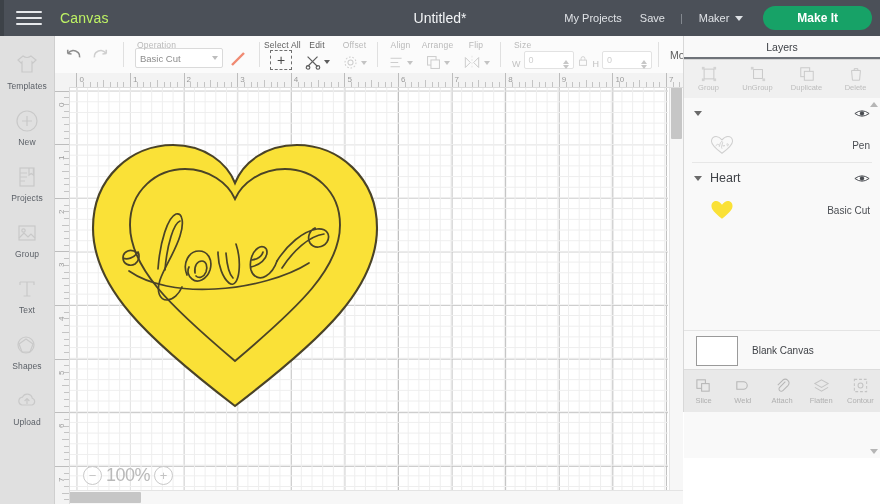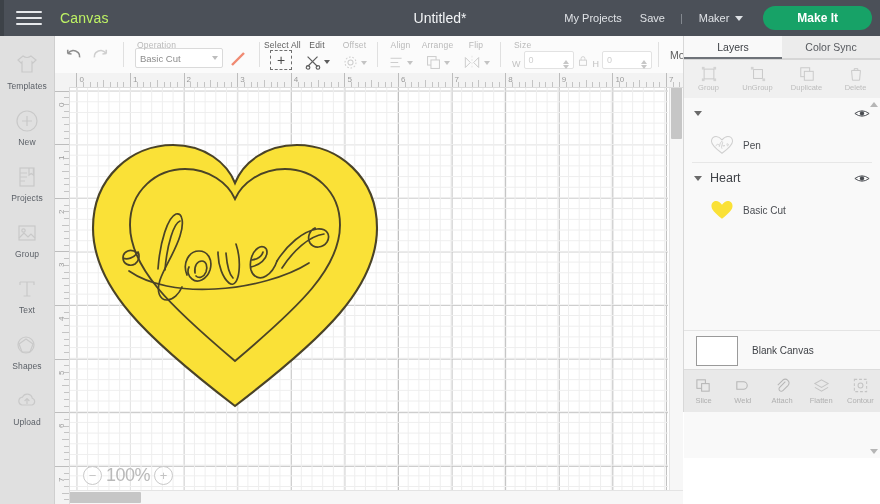--- a/index.html
+++ b/index.html
@@ -147,21 +147,21 @@
   .lop .lb{font-size:7.5px;color:#bdbdbd;}
   #layerlist{position:absolute;left:0;top:62px;width:196px;height:360px;background:#f9f9f9;overflow:hidden;}
   .lgroup{padding:0;}
   .lgrow{display:flex;align-items:center;height:30px;padding:0 10px;cursor:pointer;}
   .lgrow .tri{
     width:0;height:0;border-left:4.5px solid transparent;border-right:4.5px solid transparent;
     border-top:5px solid #6a6a6a;margin-right:8px;
   }
   .lgname{font-size:12.5px;color:#3f4247;flex:1;}
   .eye{margin-left:auto;cursor:pointer;}
-  .lsub{display:flex;align-items:center;height:34px;padding:0 10px 0 26px;cursor:pointer;}
+  .lsub{display:flex;align-items:center;height:34px;padding:0 10px 0 26px;cursor:pointer;justify-content:space-between;}
   .lsub .sname{font-size:10px;color:#4a4d52;margin-left:9px;}
   .swatch-heart{width:24px;height:22px;}
   .lsep{height:1px;background:#e7e7e7;margin:0 8px;}
   #panelscroll{position:absolute;right:2px;top:66px;width:8px;height:352px;}
   #panelscroll .ptop,#panelscroll .pbot{width:0;height:0;border-left:4px solid transparent;border-right:4px solid transparent;margin-left:0;}
   #panelscroll .ptop{border-bottom:5px solid #b6b6b6;}
   #panelscroll .pbot{border-top:5px solid #b6b6b6;position:absolute;bottom:0;}
   #canvasrow{
     position:absolute;left:0;bottom:42px;width:196px;height:40px;background:#f9f9f9;
     border-top:1px solid #e4e4e4;display:flex;align-items:center;padding:0 12px;box-sizing:border-box;
@@ -607,21 +607,20 @@
   <div id="vscroll" style="right:197px;">
     <div class="thumb"></div>
   </div>
   <div id="hscrollwrap">
     <div class="thumb"></div>
   </div>
 
   <div id="right">
     <div id="tabs">
       <div class="tab active">Layers</div>
-      <div class="tab">Color Sync</div>
     </div>
 
     <div id="layerops">
       <div class="lop">
         <svg width="16" height="16" viewBox="0 0 18 18">
           <rect x="3.5" y="3.5" width="11" height="11" stroke="#c9c9c9" fill="none" stroke-width="1.1"></rect>
           <rect x="1" y="1" width="3" height="3" fill="#d3d3d3"></rect>
             <rect x="14" y="1" width="3" height="3" fill="#d3d3d3"></rect>
           <rect x="1" y="14" width="3" height="3" fill="#d3d3d3"></rect>
             <rect x="14" y="14" width="3" height="3" fill="#d3d3d3"></rect>

